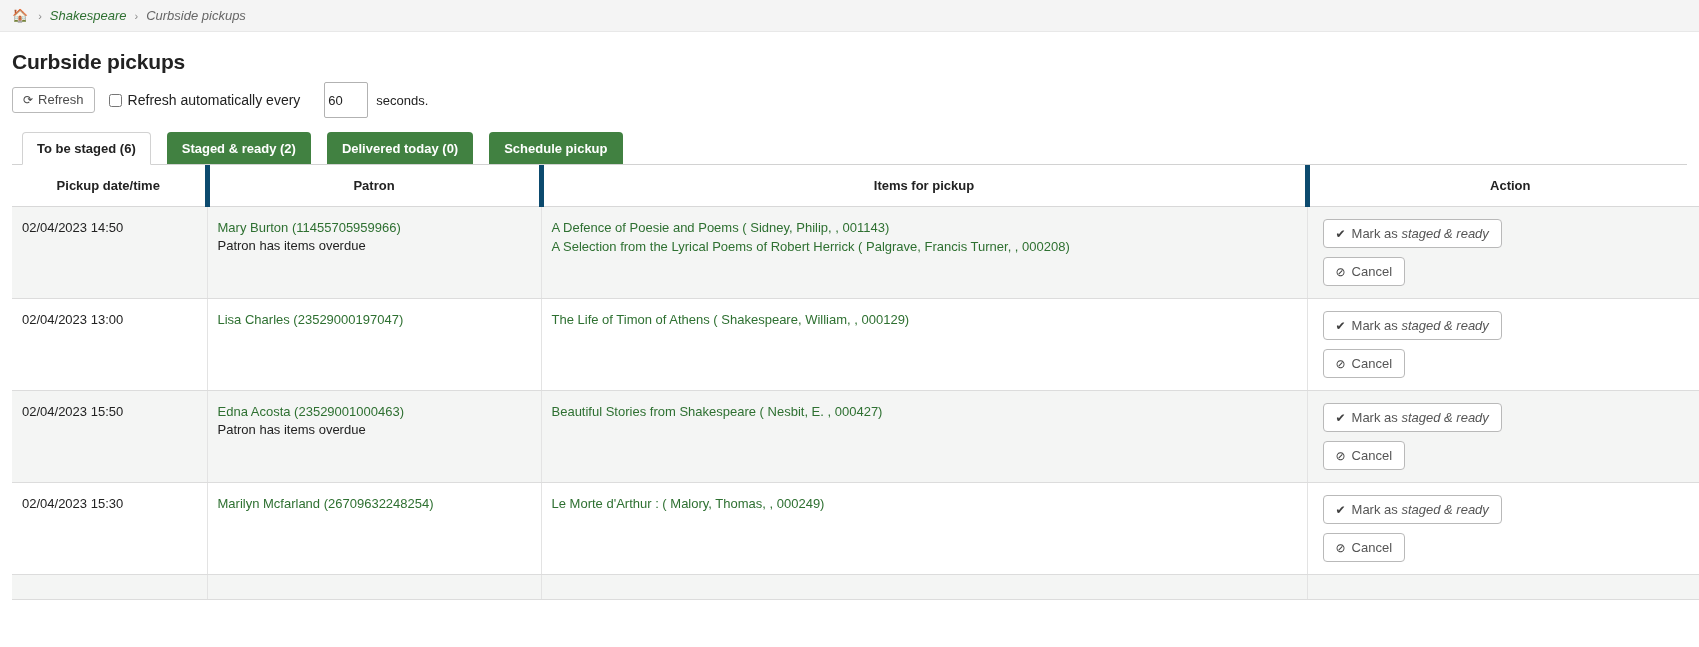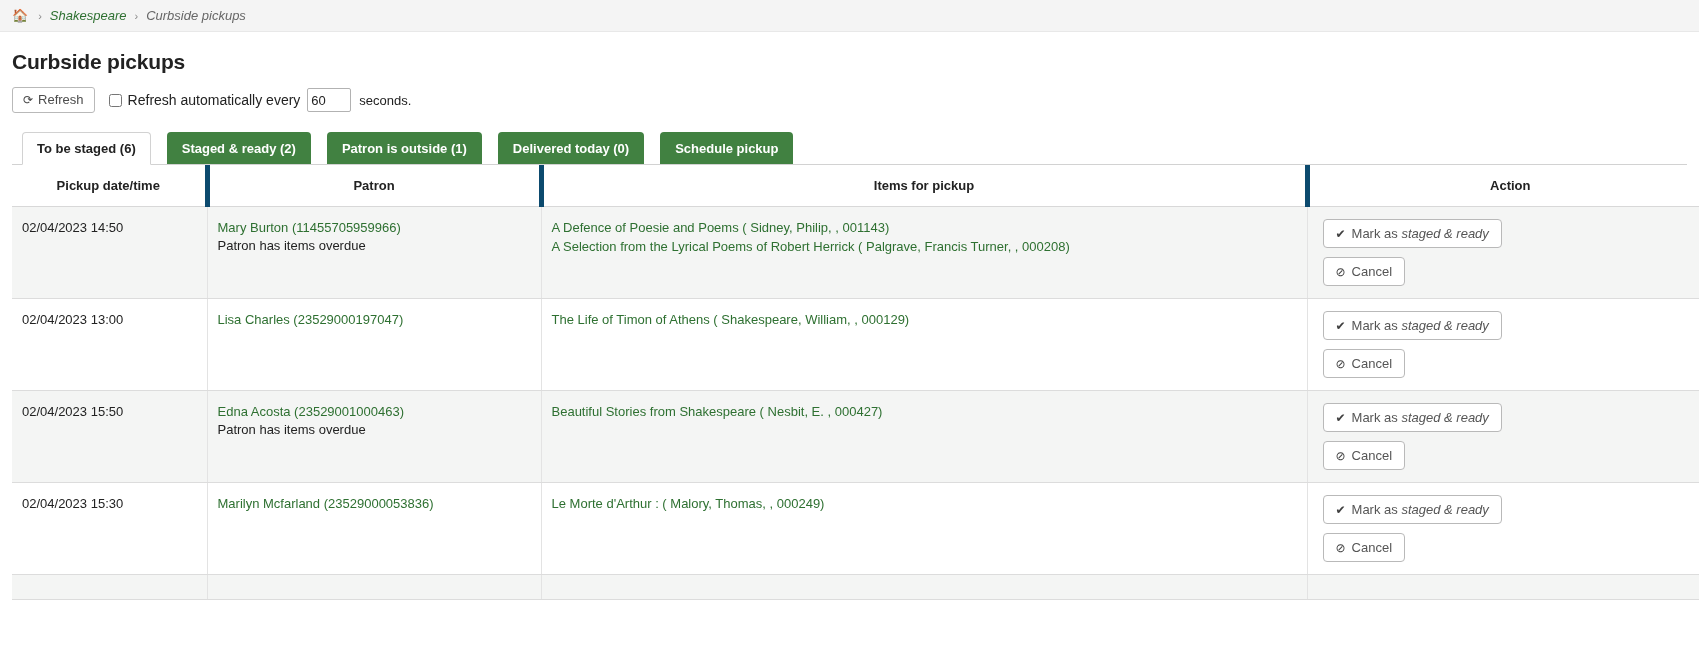--- a/index.html
+++ b/index.html
@@ -88,22 +88,22 @@
     width: 13px; height: 13px;
     vertical-align: middle;
   }
   .chk-label {
     margin-left: 6px;
     color: #222222;
     font-size: 14px;
   }
   .secs-input {
     width: 44px;
-    height: 24px;
-    margin-left: 7px;
+    height: 36px;
+    margin-left: 24px;
     border: 1px solid #b2b2b2;
     border-radius: 2px;
     font-size: 13px;
     padding: 1px 3px;
     font-family: "Liberation Sans", sans-serif;
     color: #222222;
     background: #ffffff;
   }
   .secs-suffix { margin-left: 8px; font-size: 13px; color: #222222; }
 
@@ -233,21 +233,20 @@
     </button>
     <input type="checkbox" class="refresh-chk" style="">
     <span class="chk-label">Refresh automatically every</span>
     <input type="text" class="secs-input" value="60" style="">
     <span class="secs-suffix">seconds.</span>
   </div>
 
   <div class="tabs">
     <div class="tab active">To be staged (6)</div>
     <div class="tab">Staged &amp; ready (2)</div>
-    <div class="tab">Patron is outside (1)</div>
     <div class="tab">Delivered today (0)</div>
     <div class="tab">Schedule pickup</div>
   </div>
 
   <table class="pickups">
     <colgroup>
       <col class="col-date">
         <col class="col-patron">
         <col class="col-items">
         <col class="col-action">
@@ -314,21 +313,21 @@
               </button>
               <button class="act-btn">
                 <span class="gly">⊘</span>
                 <span>Cancel</span>
               </button>
             </div>
           </td>
         </tr>
         <tr class="even">
           <td class="cell-date">02/04/2023 15:30</td>
-          <td class="cell-patron"><a class="link">Marilyn Mcfarland (23529000053836)</a></td>
+          <td class="cell-patron"><a class="link">Marilyn Mcfarland (26709632248254)</a></td>
           <td class="cell-items">
             <a class="link item-line">Le Morte d'Arthur : ( Malory, Thomas, , 000249)</a>
           </td>
           <td class="cell-action">
             <div class="action-wrap">
               <button class="act-btn mark-btn">
                 <span class="gly">✔</span>
                 <span>Mark as <span class="ital">staged &amp; ready</span></span>
               </button>
               <button class="act-btn">

